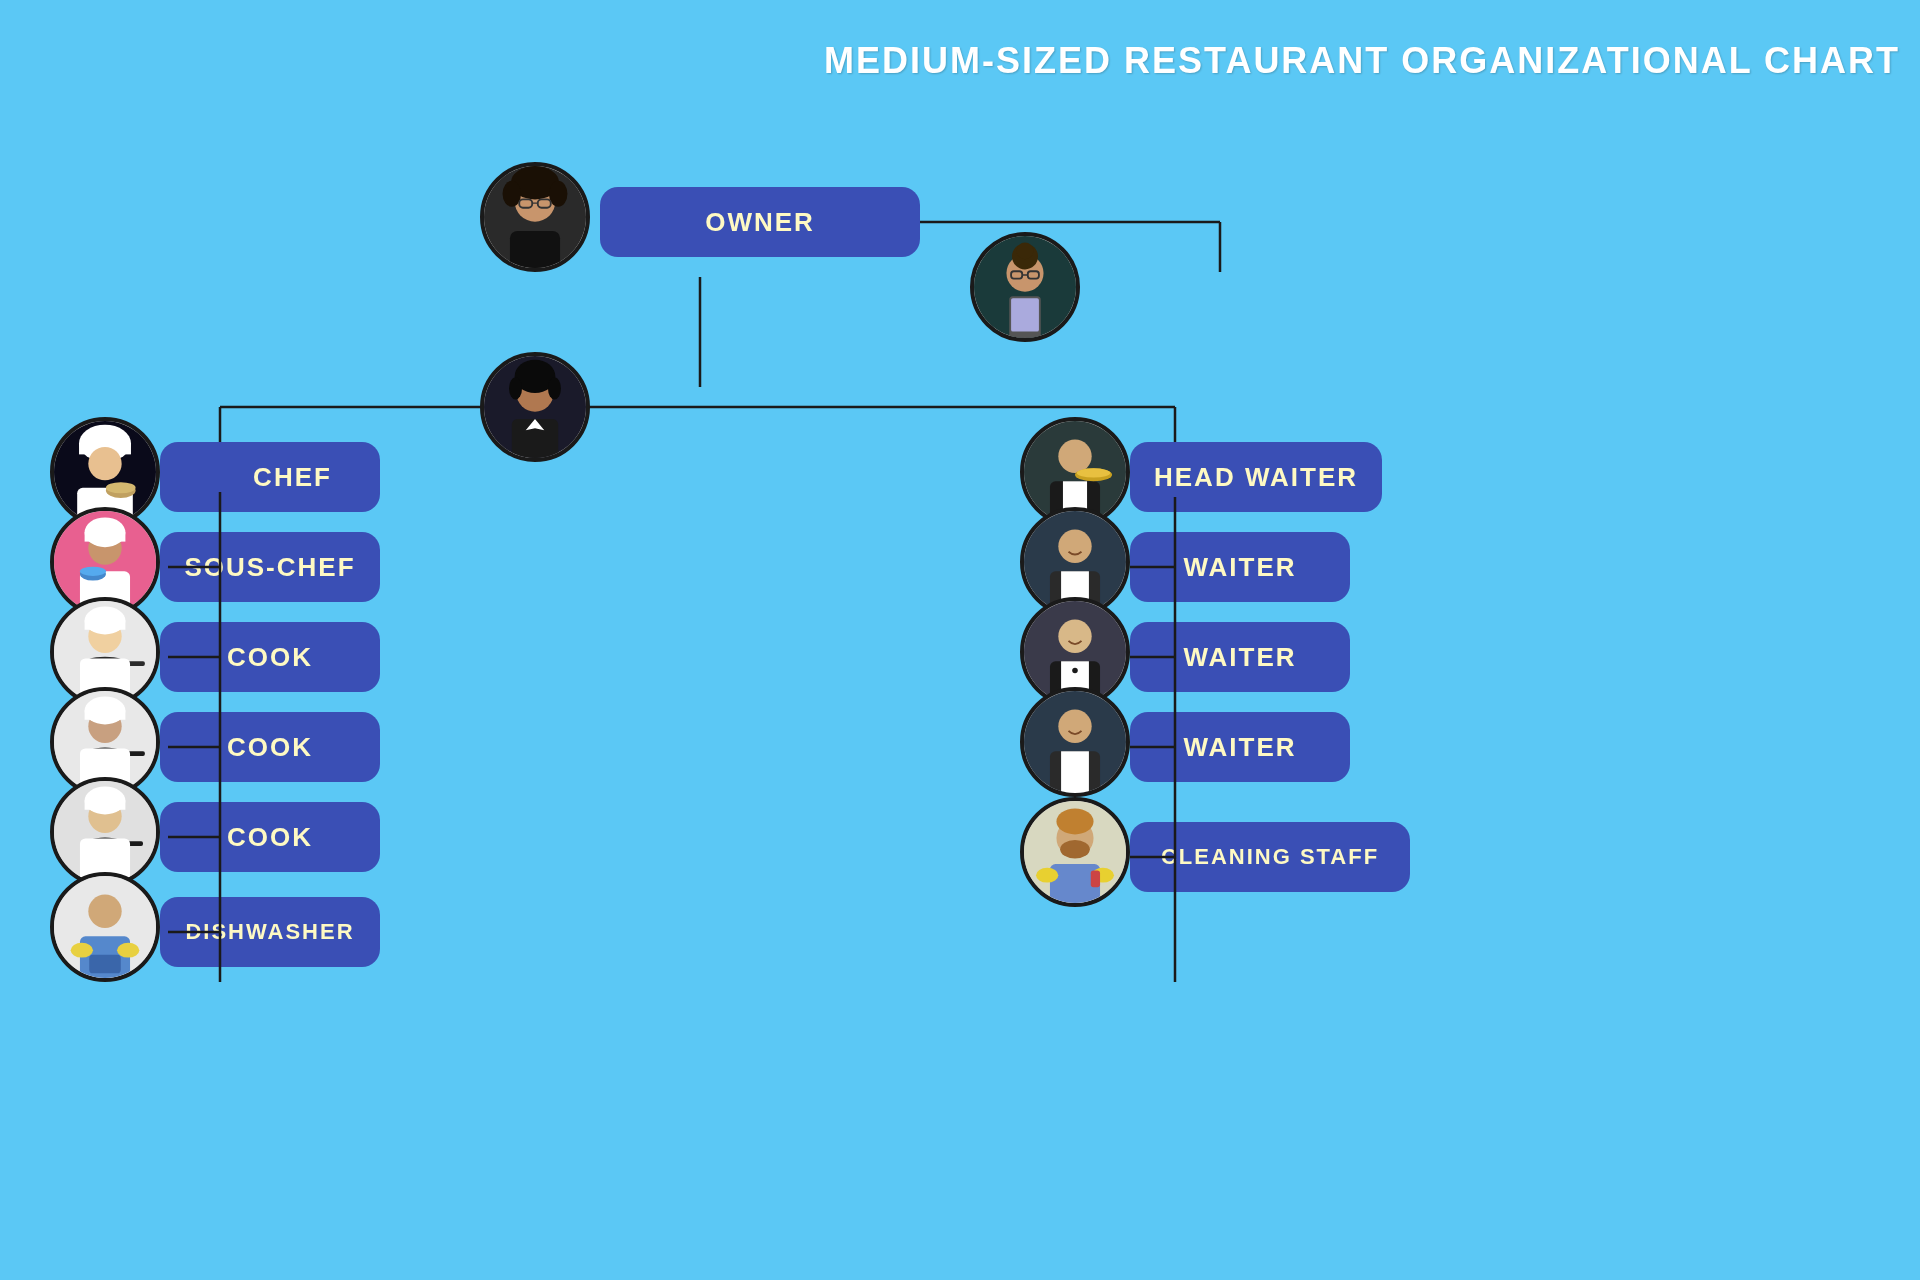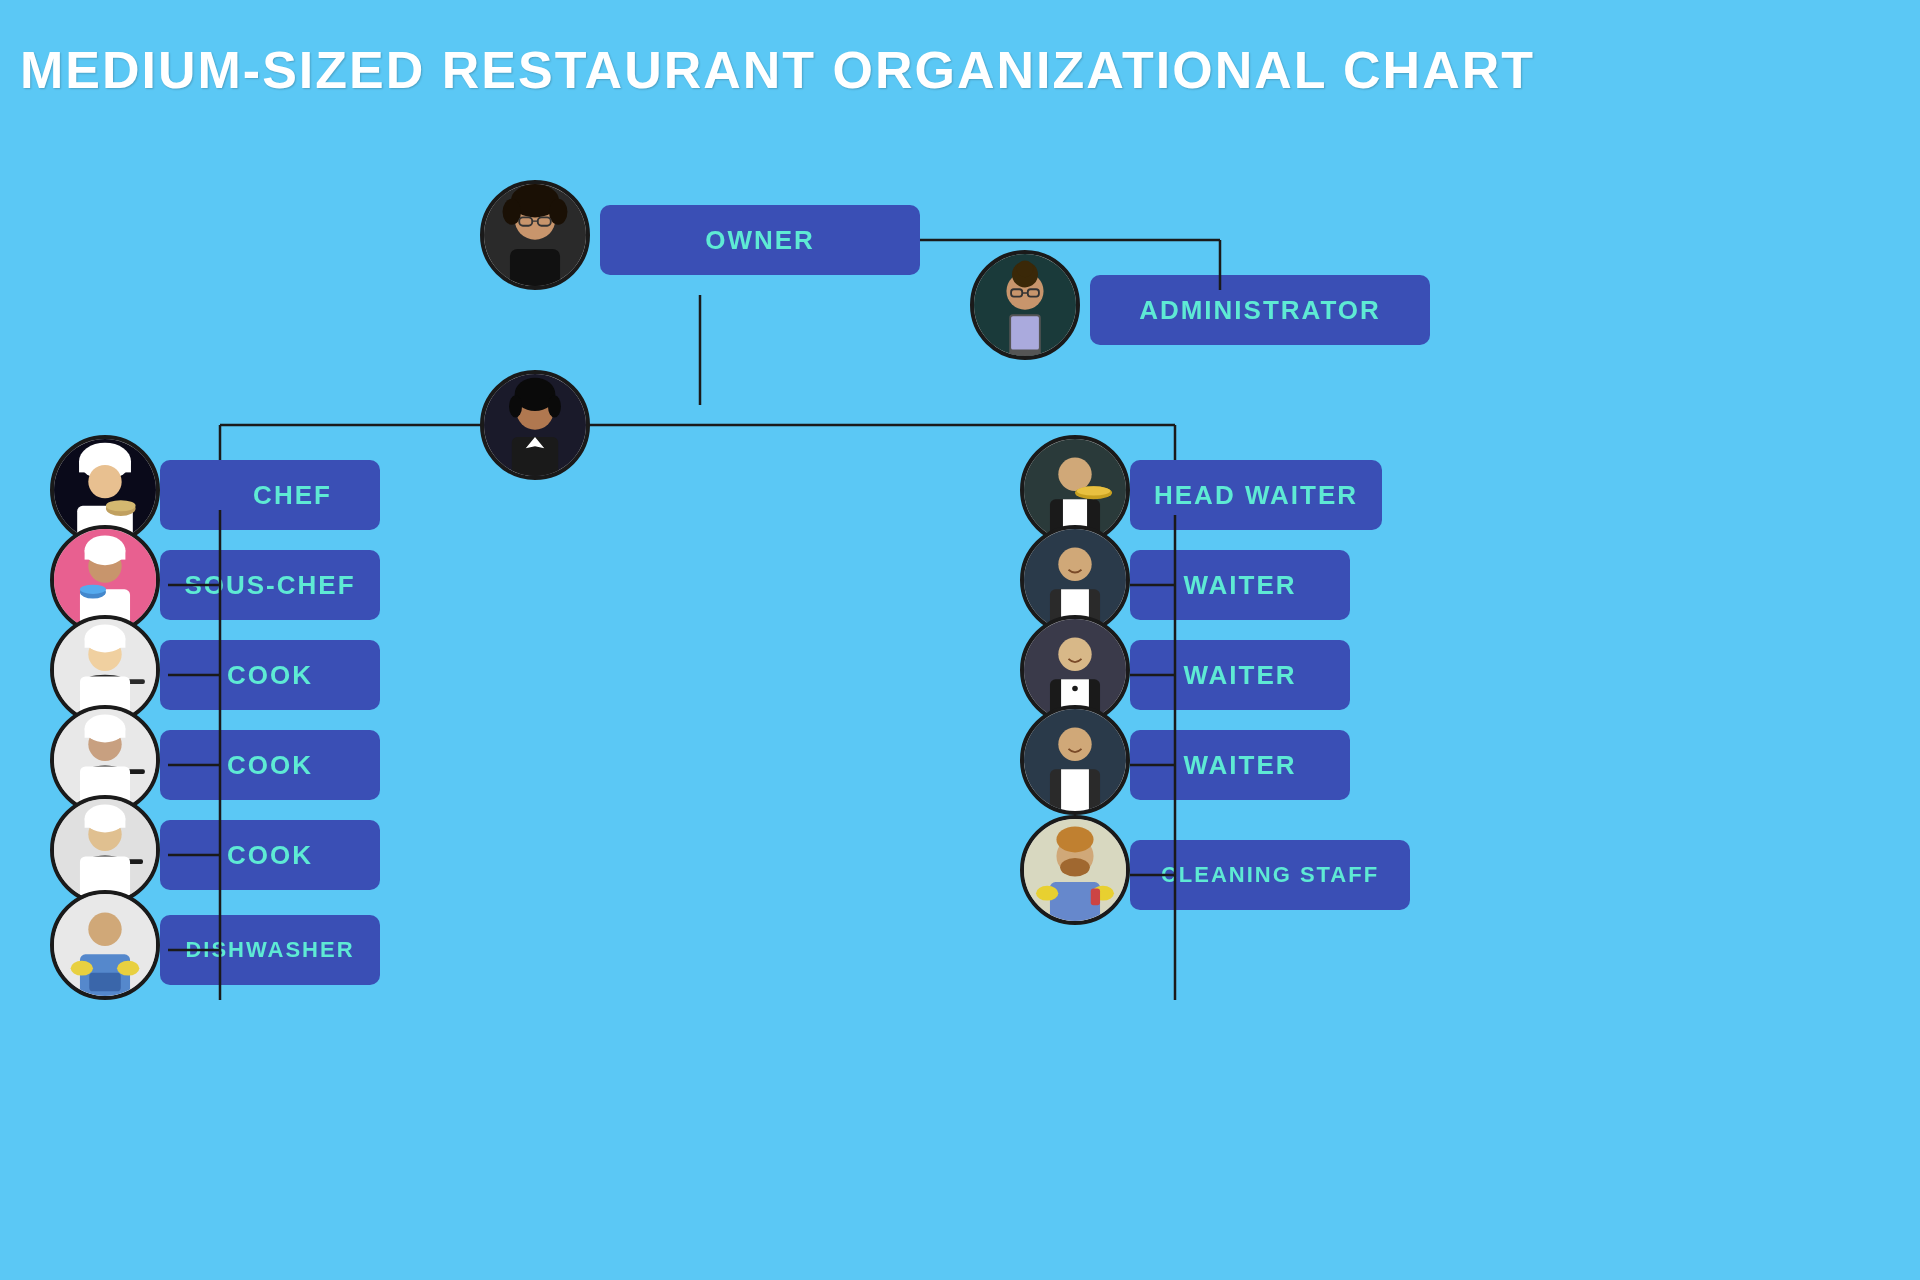--- a/index.html
+++ b/index.html
@@ -5,42 +5,42 @@
     * { box-sizing: border-box; margin: 0; padding: 0; }
     body {
       background-color: #5bc8f5;
       font-family: 'Arial Black', 'Arial', sans-serif;
       width: 1920px;
       min-height: 1280px;
       position: relative;
       overflow: hidden;
     }
     .page-title {
-      text-align: left;
+      text-align: right;
       color: white;
-      font-size: 52px;
+      font-size: 36px;
       font-weight: 900;
       padding: 40px 20px 20px;
       letter-spacing: 2px;
       text-shadow: 1px 1px 2px rgba(0,0,0,0.2);
     }
     .org-chart {
       position: relative;
       width: 1920px;
       height: 1160px;
     }
     
     .role-box {
       position: absolute;
       background: #3a4fb5;
-      border-radius: 10px;
+      border-radius: 18px;
       display: flex;
       align-items: center;
       justify-content: center;
-      color: #5eead4;
+      color: #fef9c3;
       font-size: 26px;
       font-weight: 900;
       letter-spacing: 2px;
     }
     
     .avatar-circle {
       position: absolute;
       border-radius: 50%;
       border: 4px solid #1a1a1a;
       overflow: hidden;
@@ -124,23 +124,20 @@
       <ellipse cx="80" cy="30" rx="10" ry="14" fill="#1a1005"></ellipse>
 
       <rect x="38" y="36" width="14" height="9" rx="4" fill="none" stroke="#333" stroke-width="2"></rect>
       <rect x="58" y="36" width="14" height="9" rx="4" fill="none" stroke="#333" stroke-width="2"></rect>
       <line x1="52" y1="40" x2="58" y2="40" stroke="#333" stroke-width="1.5"></line>
 
       <rect x="28" y="70" width="54" height="50" rx="8" fill="#111"></rect>
     </svg>
   </div>
 
-  <div class="role-box" style="left:1090px; top:155px; width:340px; height:70px;">
-    <span>ADMINISTRATOR</span>
-  </div>
 
   <div class="avatar-circle" style="left:970px; top:130px; width:110px; height:110px;">
     <svg class="person-svg" viewBox="0 0 110 110">
       <rect width="110" height="110" fill="#1a3a3a"></rect>
 
       <circle cx="55" cy="40" r="20" fill="#c8956c"></circle>
       <circle cx="55" cy="22" r="14" fill="#3a2808"></circle>
       <circle cx="55" cy="16" r="9" fill="#3a2808"></circle>
 
       <rect x="40" y="38" width="12" height="8" rx="3" fill="none" stroke="#333" stroke-width="2"></rect>

